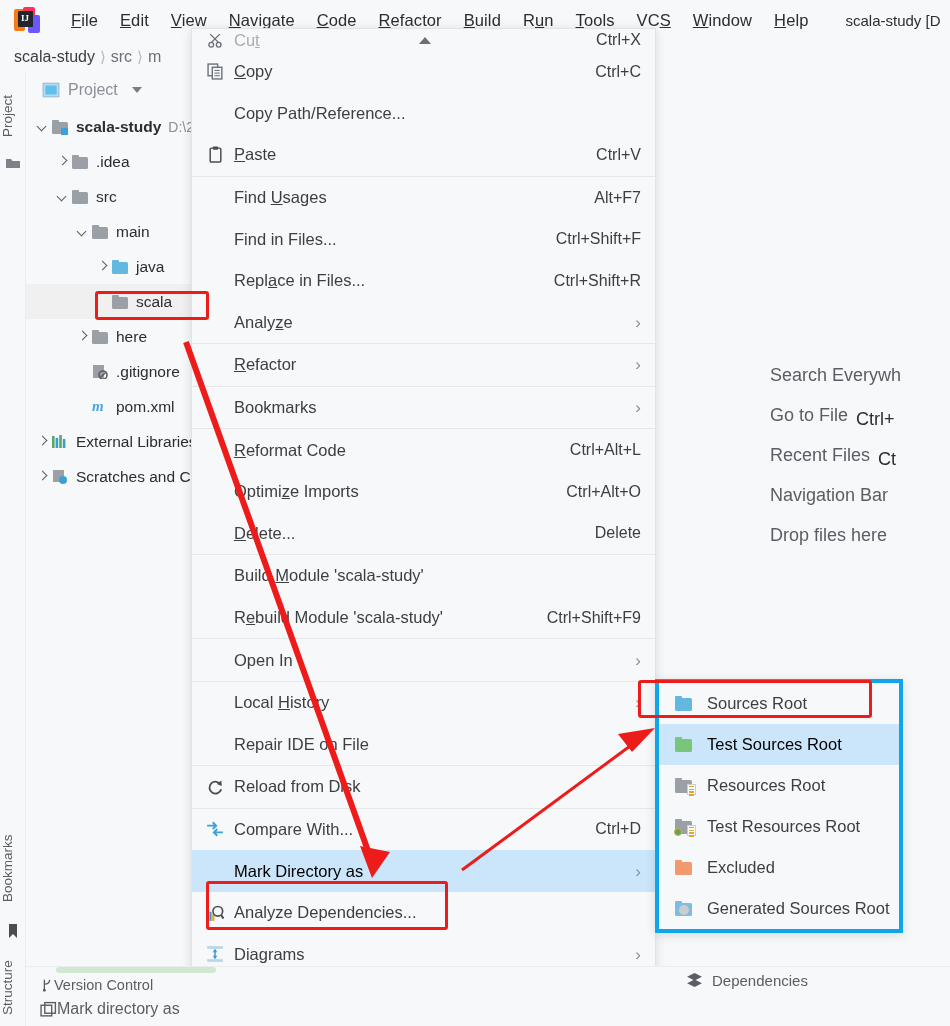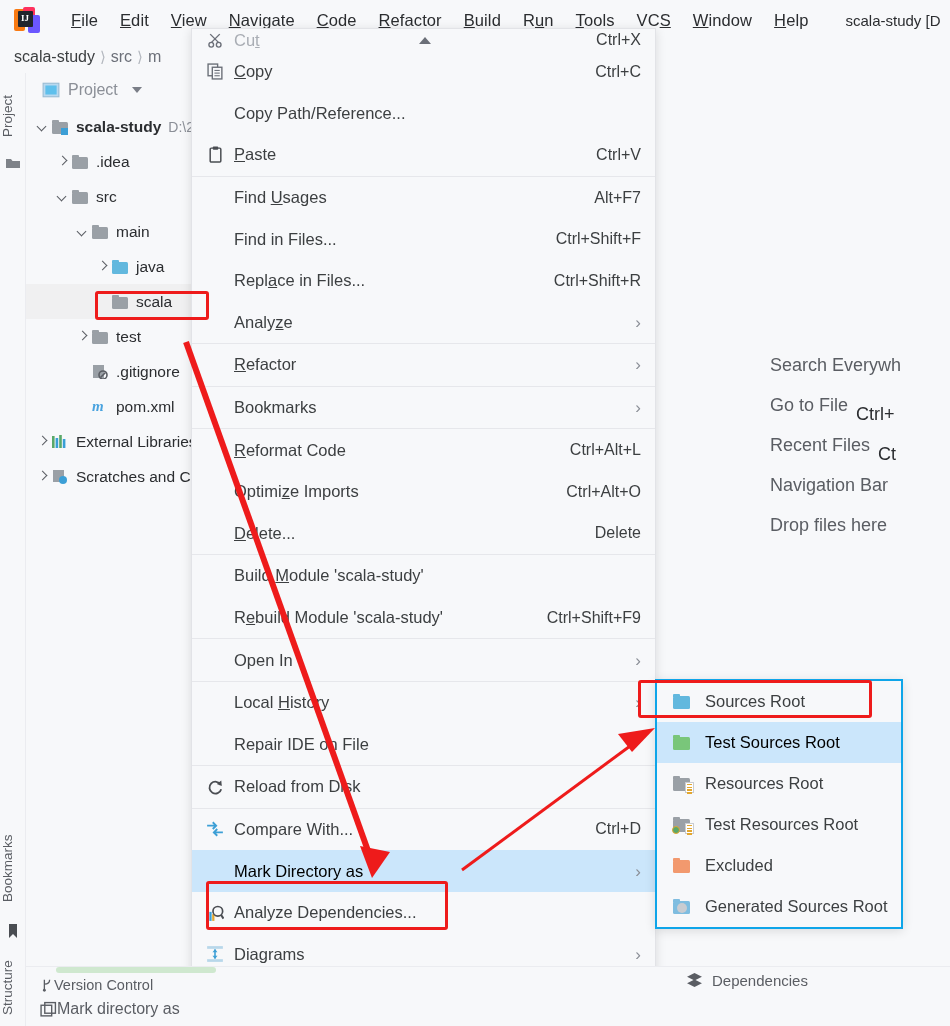--- a/index.html
+++ b/index.html
@@ -70,21 +70,21 @@
   .folder .bd { position: absolute; left: 0; top: 2.5px; width: 16px; height: 11.5px; border-radius: 1.5px; }
   .tlabel { }
   .tlabel.b { font-weight: bold; }
   .tpath { color: #8b8f97; font-size: 14px; margin-left: 7px; }
 
   
   .redbox { position: absolute; border: 3px solid #ee1b1b; border-radius: 3px; pointer-events: none; }
 
   
   .hints { position: absolute; right: 0; top: 355px; width: 180px; }
-  .hintrow { font-size: 18px; color: #5a5d63; height: 40px; display: flex; 
+  .hintrow { font-size: 18px; color: #5a5d63; height: 40px; display: flex; align-items: center;
              white-space: nowrap; }
   .hintrow .kb { color: #2b2d30; margin-left: 8px; margin-top: 9px; }
 
   
   .ctxmenu {
     position: absolute; left: 191px; top: 28px; width: 465px;
     background: #f7f8fa; border: 1px solid #e2e3e7; box-shadow: 0 2px 10px rgba(0,0,0,.12);
   }
   .mrow { position: relative; display: flex; align-items: center; height: 41.6px;
           font-size: 16.5px; color: #3c3f41; white-space: nowrap; }
@@ -97,21 +97,21 @@
   .msub { position: absolute; right: 14px; color: #8b8f97; font-size: 17px; line-height: 1; }
   .msep { height: 1px; background: #e6e7eb; margin: 0; }
   .scroll-up { position: absolute; left: 0; top: 0; width: 465px; height: 22px;
                display: flex; align-items: center; justify-content: center; }
   .tri-up { width: 0; height: 0; border-left: 6px solid transparent; border-right: 6px solid transparent;
             border-bottom: 7px solid #6b6f78; }
 
   
   .submenu {
     position: absolute; left: 655px; top: 679px; width: 248px;
-    background: #f7f8fa; border: 2px solid #0ea5e9; box-shadow: 0 2px 10px rgba(0,0,0,.12);
+    background: #f7f8fa; border: 4px solid #0ea5e9; box-shadow: 0 2px 10px rgba(0,0,0,.12);
   }
   .srow { position: relative; display: flex; align-items: center; height: 41px;
           font-size: 16.5px; color: #3c3f41; white-space: nowrap; }
   .srow.sel { background: #cbe6fb; color: #000; }
   .sicon { width: 20px; height: 16px; flex: none; margin-left: 16px; position: relative; }
   .slabel { margin-left: 12px; }
 
   
   .mf { position: absolute; left: 0; top: 2px; width: 17px; height: 13px; border-radius: 1.5px; }
   .mf-tab { position: absolute; left: 0; top: 0px; width: 7px; height: 3px; border-radius: 1px 1px 0 0; }
@@ -241,21 +241,21 @@
             <span class="bd" style="background: rgb(154, 160, 166);"></span>
           </span>
           <span class="tlabel">scala</span>
         </div>
         <div class="trow" style="padding-left: 50px;">
           <span class="twist r"></span>
           <span class="folder">
             <span class="tab" style="background: rgb(154, 160, 166);"></span>
             <span class="bd" style="background: rgb(154, 160, 166);"></span>
           </span>
-          <span class="tlabel">test</span>
+          <span class="tlabel">here</span>
         </div>
         <div class="trow" style="padding-left: 50px;">
           <span class="twist"></span>
           <span class="folder"><svg width="16" height="14" viewBox="0 0 16 14">
               <rect x="1" y="0" width="11" height="13" fill="#9aa0a6"></rect>
               <circle cx="11" cy="10" r="4" fill="none" stroke="#5a5d63" stroke-width="1.6"></circle>
               <line x1="8.5" y1="12.5" x2="13.5" y2="7.5" stroke="#5a5d63" stroke-width="1.6"></line>
             </svg></span>
           <span class="tlabel">.gitignore</span>
         </div>

